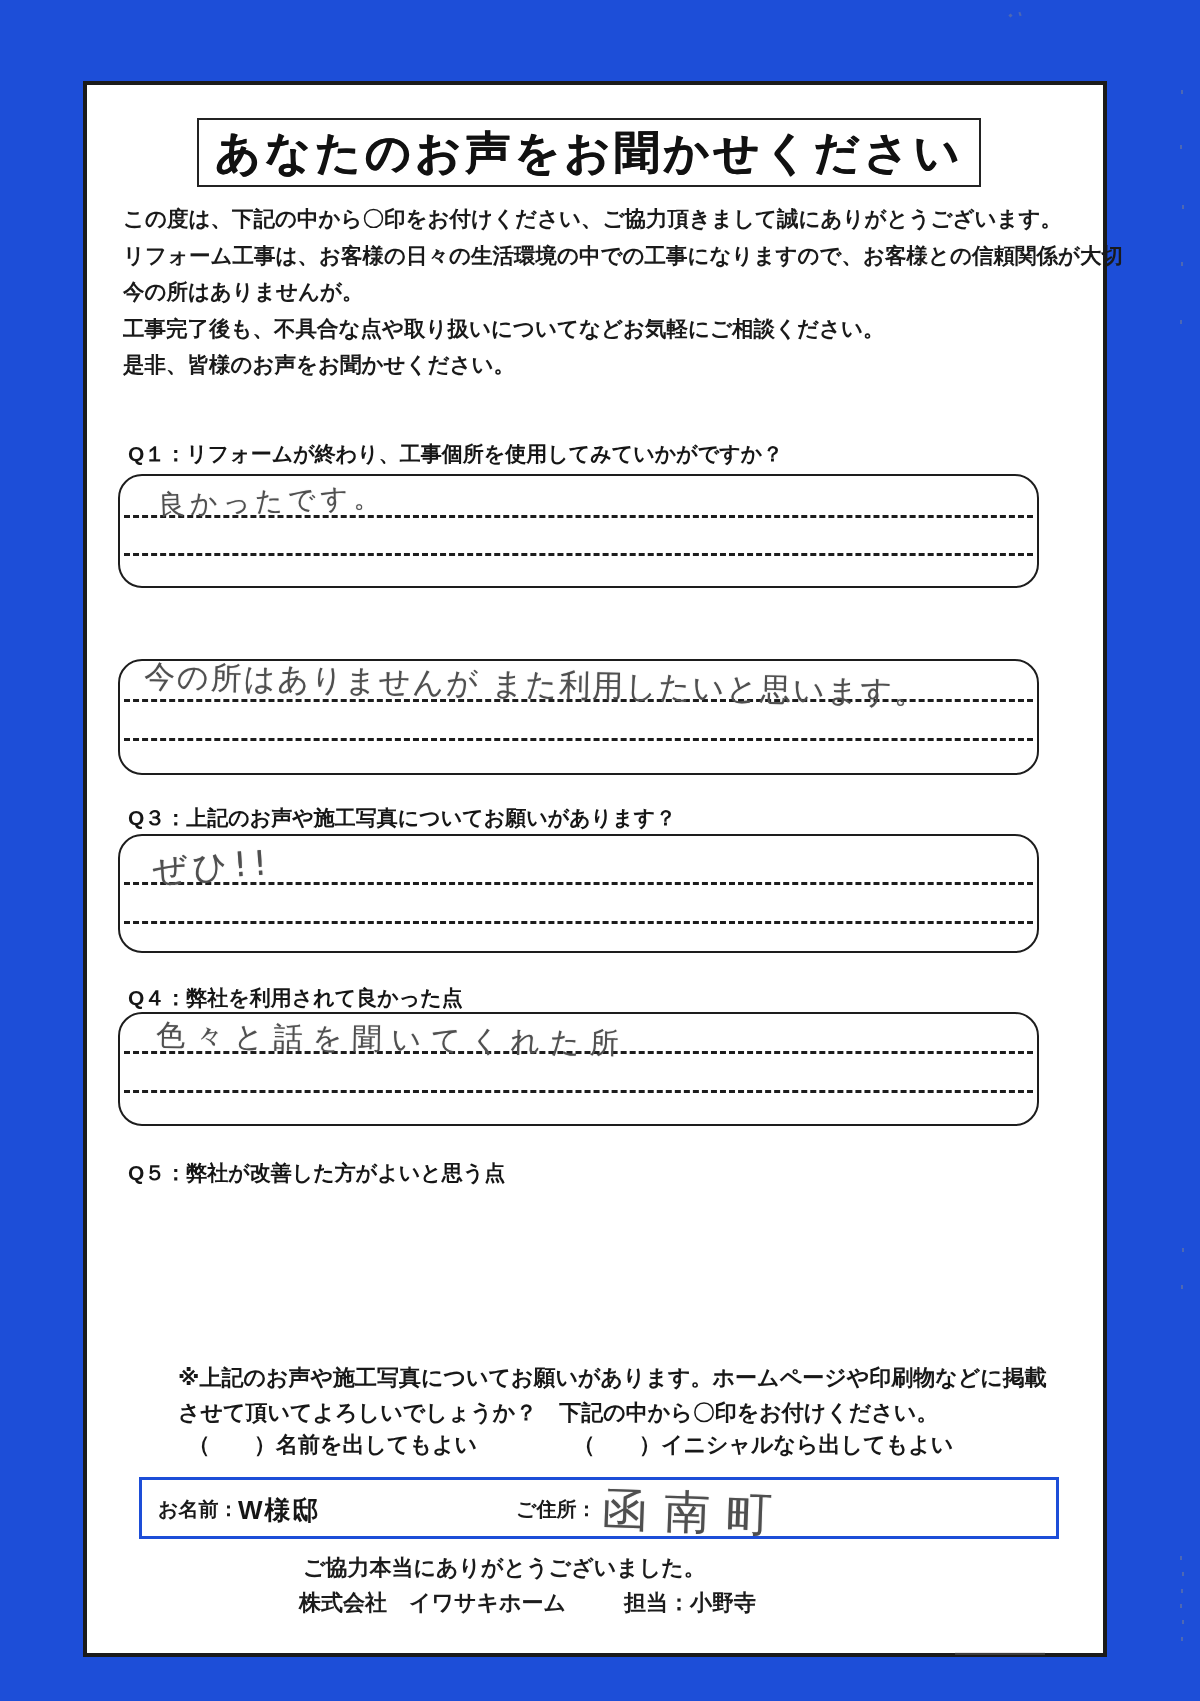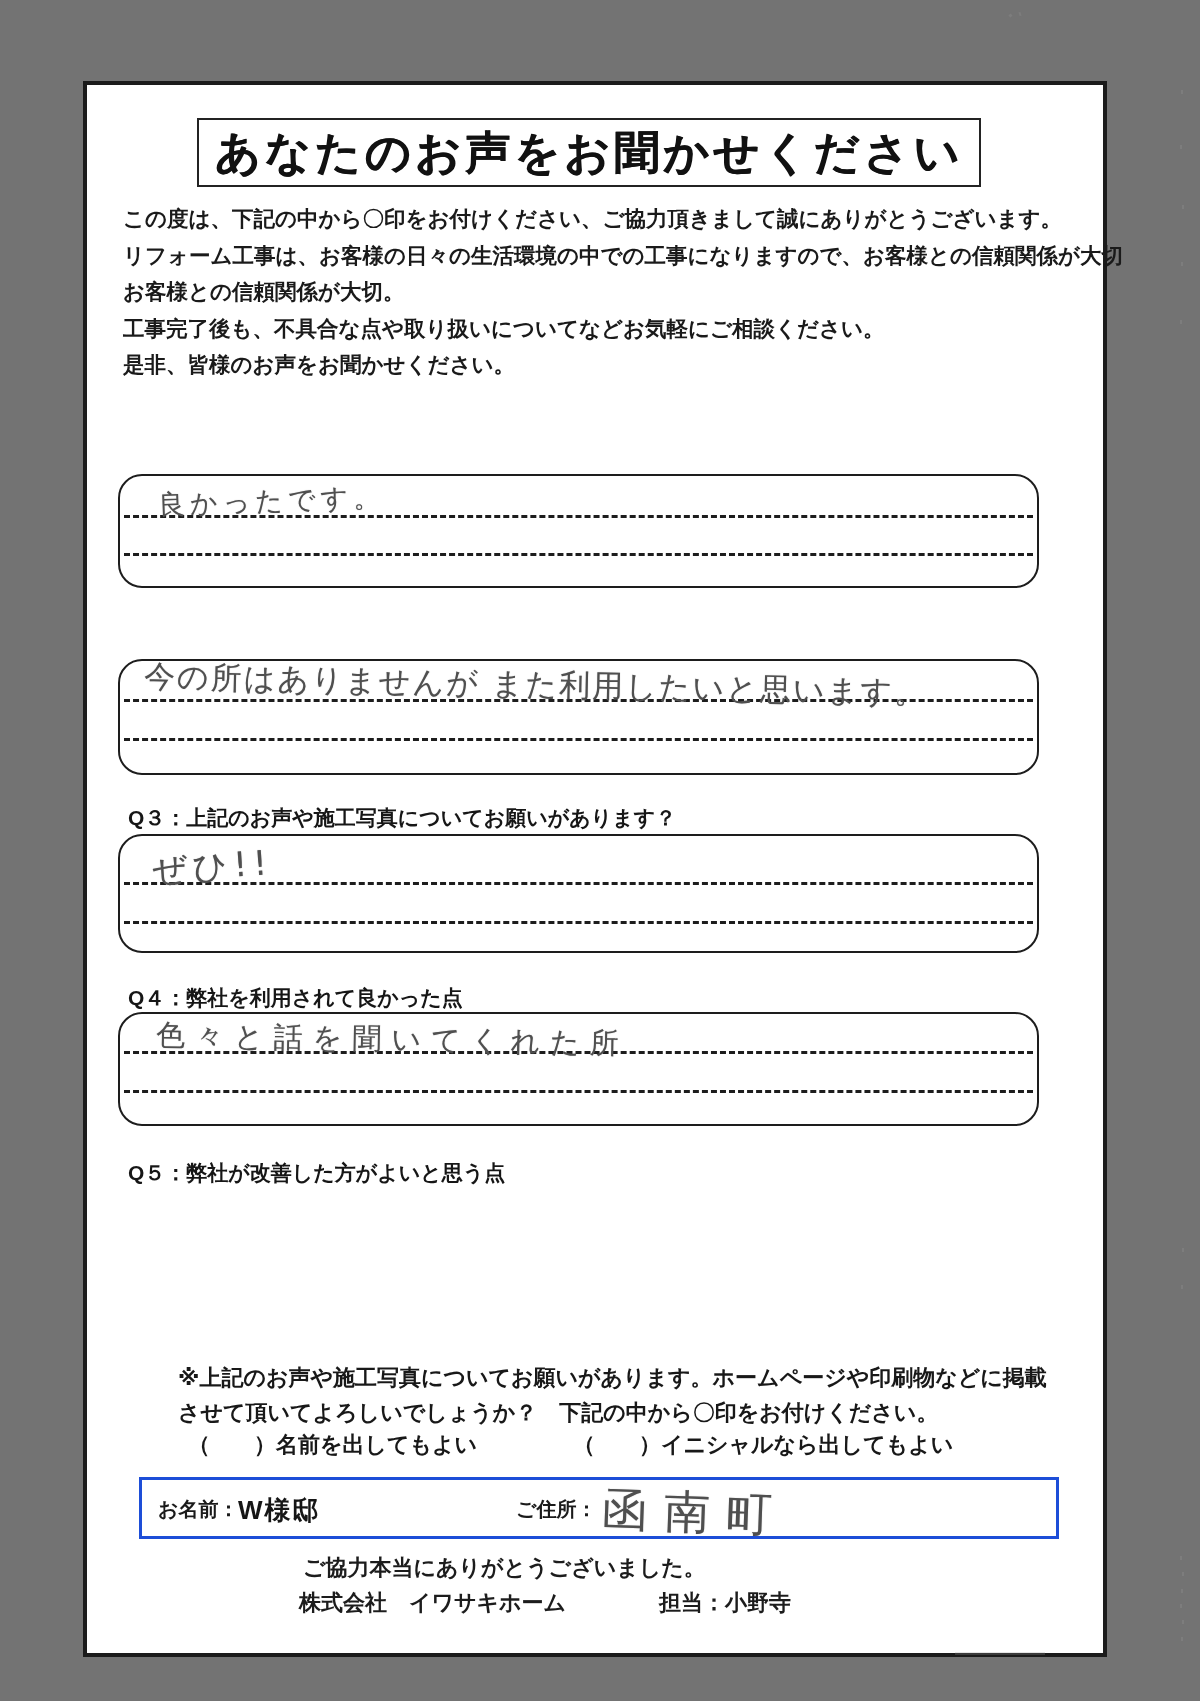--- a/index.html
+++ b/index.html
@@ -1,20 +1,20 @@
 <!DOCTYPE html>
 <html><head>
 <meta charset="utf-8">
 <style>
   html,body{
     margin:0;padding:0;background:#ffffff;
     width:1200px;height:1701px;overflow:hidden;
     font-family:"Liberation Sans","DejaVu Sans",sans-serif;
   }
-  .page{position:relative;width:1200px;height:1701px;background:#737373;color:#1c1c1c;}
+  .page{position:relative;width:1200px;height:1701px;background:#1d4ed8;color:#1c1c1c;}
 
   
   .outer{
     position:absolute;left:83px;top:81px;width:1024px;height:1576px;
     border:4px solid #1b1b1b;box-sizing:border-box;background:#ffffff;
   }
 
   
   .title-box{
     position:absolute;left:110px;top:33px;width:784px;height:69px;
@@ -82,21 +82,21 @@
   }
   .sb-lbl{position:absolute;font-size:20px;font-weight:700;color:#1a1a1a;white-space:nowrap;}
   .name-lbl{left:16px;top:16px}
   .addr-lbl{left:374px;top:16px}
   .name-val{position:absolute;left:96px;top:13px;font-size:26px;font-weight:700;color:#161616;letter-spacing:2px;}
   .addr-hw{left:460px;top:2px;font-size:46px;letter-spacing:16px;transform:rotate(2deg);z-index:3;}
 
   
   .thanks{position:absolute;left:216px;top:1468px;font-size:22px;font-weight:700;white-space:nowrap;}
   .company-line{position:absolute;left:212px;top:1503px;font-size:22px;font-weight:700;white-space:nowrap;}
-  .company-line .staff{margin-left:93px;}
+  .company-line .staff{margin-left:58px;}
 
   
   .art{position:absolute;background:#8a8a8a;opacity:.45;}
   .a1{left:1009px;top:14px;width:3px;height:3px;transform:rotate(40deg)}
   .a2{left:1019px;top:12px;width:2px;height:4px;transform:rotate(-20deg)}
   .dotcol .art{width:2px;height:4px;}
   .smudge{position:absolute;left:955px;top:1652px;width:90px;height:3px;background:#9a9a9a;opacity:.25;}
 </style>
 </head>
 <body>
@@ -105,25 +105,26 @@
 
   <div class="outer">
 
     <div class="title-box">
       <span class="title">あなたのお声をお聞かせください</span>
     </div>
 
     <div class="intro">
       <div class="intro-line">この度は、下記の中から〇印をお付けください、ご協力頂きまして誠にありがとうございます。</div>
       <div class="intro-line">リフォーム工事は、お客様の日々の生活環境の中での工事になりますので、お客様との信頼関係が大切</div>
-      <div class="intro-line">お客様との信頼関係が大切。</div>
+      <div class="intro-line">今の所はありませんが。</div>
       <div class="intro-line">工事完了後も、不具合な点や取り扱いについてなどお気軽にご相談ください。</div>
       <div class="intro-line">是非、皆様のお声をお聞かせください。</div>
     </div>
 
+    <div class="q-label q1l">Q１：リフォームが終わり、工事個所を使用してみていかがですか？</div>
     <div class="abox b1">
       <div class="dash d1"></div>
       <div class="dash d2"></div>
       <span class="hw hw1">良かったです。</span>
     </div>
 
     <div class="abox b2">
       <div class="dash d1"></div>
       <div class="dash d2"></div>
       <span class="hw hw2">今の所はありませんが また利用したいと思います。</span>

